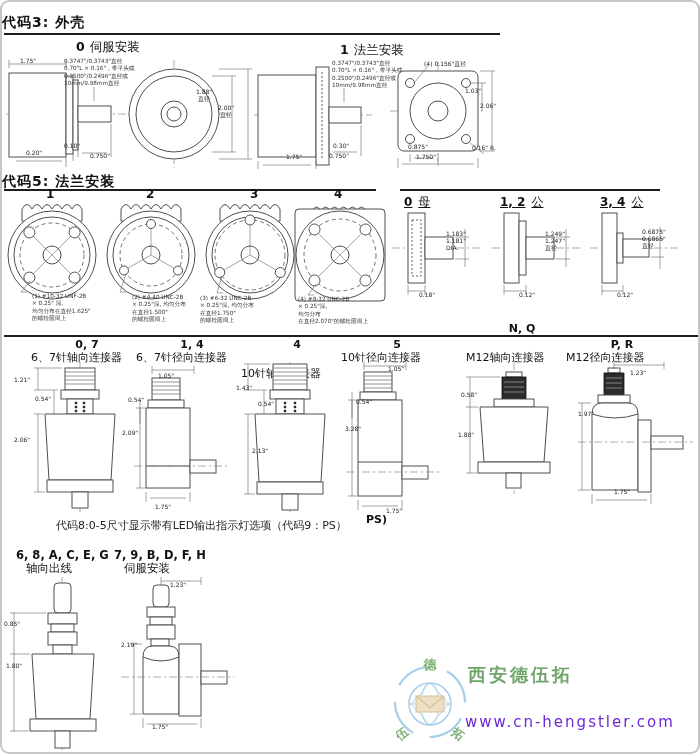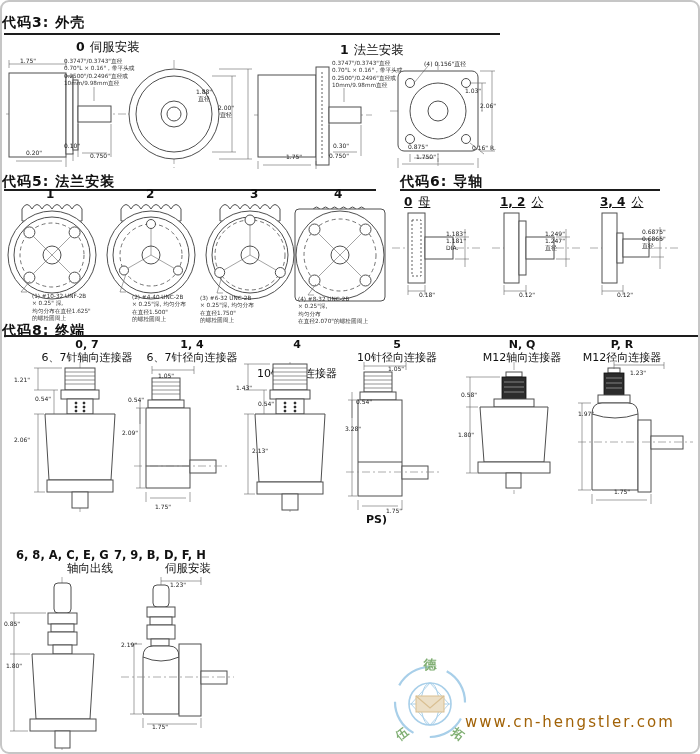--- a/index.html
+++ b/index.html
@@ -10,25 +10,25 @@
   .sec-title{position:absolute;font-weight:bold;font-size:14px;text-align:left;letter-spacing:1px;}
   .opt{position:absolute;font-size:12.5px;}
   .opt .b{font-weight:bold;margin-right:5px;}
   .num{position:absolute;font-weight:bold;font-size:12px;}
   .g6lab{position:absolute;font-size:12px;text-decoration:underline;}
   .g6lab .b{font-weight:bold;margin-right:6px;}
   .dim{position:absolute;font-size:6px;line-height:1.2;color:#222;white-space:pre-line;}
   .dimc{text-align:center;}
   .tnote{position:absolute;font-size:5.7px;line-height:1.3;color:#333;white-space:pre-line;width:86px;}
   .chead{position:absolute;width:110px;text-align:center;font-weight:bold;font-size:11px;}
-  .csub{position:absolute;width:112px;text-align:center;font-size:11px;}
+  .csub{position:absolute;width:112px;text-align:left;font-size:11px;}
   .note8{position:absolute;font-size:11px;color:#222;}
   .ps{position:absolute;font-weight:bold;font-size:11px;}
   .exit-codes{position:absolute;font-weight:bold;font-size:11.5px;}
-  .exit-label{position:absolute;font-size:11.5px;margin-left:41px;}
+  .exit-label{position:absolute;font-size:11.5px;}
   .company{position:absolute;font-weight:bold;font-size:18px;letter-spacing:3px;}
   .phone{position:absolute;font-size:22px;letter-spacing:1px;}
   .web{position:absolute;font-size:15px;letter-spacing:2px;}
   svg{position:absolute;overflow:visible;}
   .s{stroke:#4f4f4f;fill:#fff;stroke-width:1;}
   .sn{stroke:#4f4f4f;fill:none;stroke-width:1;}
   .cl{stroke:#8a8a8a;stroke-width:.7;stroke-dasharray:8 3 2 3;fill:none;}
   .m{stroke:#666;stroke-width:.6;fill:none;}
   .bc{stroke:#4f4f4f;stroke-width:.8;stroke-dasharray:4 3;fill:none;}
   .th{stroke:#4f4f4f;stroke-width:.6;}
@@ -221,21 +221,20 @@
 的螺栓圆周上</span>
   <span class="tnote" style="left:198px;top:293px">(3) #6-32 UNC-2B
 × 0.25"深, 均匀分布
 在直径1.750"
 的螺栓圆周上</span>
   <span class="tnote" style="left:296px;top:294px">(4) #8-32 UNC-2B
 × 0.25"深,
 均匀分布
 在直径2.070"的螺栓圆周上</span>
 
-  <div class="sec-title" style="left:398px;top:171px;width:260px">代码6: 导轴</div>
   <div class="hline" style="left:398px;top:187px;width:260px"></div>
   <div class="g6lab" style="left:402px;top:192px">
     <span class="b">0</span><span>母</span>
   </div>
   <div class="g6lab" style="left:498px;top:192px">
     <span class="b">1, 2</span><span>公</span>
   </div>
   <div class="g6lab" style="left:598px;top:192px">
     <span class="b">3, 4</span><span>公</span>
   </div>
@@ -282,32 +281,31 @@
   <span class="dim" style="left:417px;top:289px">0.18"</span>
   <span class="dim" style="left:543px;top:228px">1.249"
 1.247"
 直径</span>
   <span class="dim" style="left:517px;top:289px">0.12"</span>
   <span class="dim" style="left:640px;top:226px">0.6875"
 0.6865"
 直径</span>
   <span class="dim" style="left:615px;top:289px">0.12"</span>
 
-  <div class="sec-title" style="left:0;top:320px;width:640px">代码8: 终端</div>
   <div class="hline" style="left:2px;top:333px;width:695px"></div>
 
   <span class="chead" style="left:30px;top:336px">0, 7</span>
   <span class="csub" style="left:29px;top:348px">6、7针轴向连接器</span>
   <span class="chead" style="left:135px;top:336px">1, 4</span>
   <span class="csub" style="left:134px;top:348px">6、7针径向连接器</span>
   <span class="chead" style="left:240px;top:336px">4</span>
   <span class="csub" style="left:239px;top:364px">10针轴向连接器</span>
   <span class="chead" style="left:340px;top:336px">5</span>
   <span class="csub" style="left:339px;top:348px">10针径向连接器</span>
-  <span class="chead" style="left:465px;top:336px">N, Q</span>
+  <span class="chead" style="left:465px;top:320px">N, Q</span>
   <span class="csub" style="left:464px;top:348px">M12轴向连接器</span>
   <span class="chead" style="left:565px;top:336px">P, R</span>
   <span class="csub" style="left:564px;top:348px">M12径向连接器</span>
 
   <svg style="left:28px;top:360px" width="114" height="150" viewBox="0 0 114 150">
     <line class="cl" x1="50" y1="0" x2="50" y2="150"></line>
     <rect class="s" x="35" y="6" width="30" height="22"></rect>
     <line class="th" x1="35" y1="10" x2="65" y2="10"></line>
       <line class="th" x1="35" y1="14" x2="65" y2="14"></line>
       <line class="th" x1="35" y1="18" x2="65" y2="18"></line>
@@ -460,20 +458,21 @@
       <line class="m" x1="10" y1="41" x2="23" y2="41"></line>
       <line class="m" x1="10" y1="128" x2="23" y2="128"></line>
     <line class="m" x1="24" y1="132" x2="24" y2="142"></line>
       <line class="m" x1="83" y1="132" x2="83" y2="142"></line>
       <line class="m" x1="28" y1="138" x2="79" y2="138"></line>
   </svg>
   <span class="dim" style="left:628px;top:367px">1.23"</span>
   <span class="dim" style="left:576px;top:408px">1.97"</span>
   <span class="dim" style="left:612px;top:486px">1.75"</span>
 
+  <span class="note8" style="left:54px;top:516px">代码8:0-5尺寸显示带有LED输出指示灯选项（代码9：PS）</span>
 
   <span class="exit-codes" style="left:14px;top:546px">6, 8, A, C, E, G</span>
   <span class="exit-label" style="left:24px;top:559px">轴向出线</span>
   <span class="exit-codes" style="left:112px;top:546px">7, 9, B, D, F, H</span>
   <span class="exit-label" style="left:122px;top:559px">伺服安装</span>
 
   <svg style="left:2px;top:575px" width="108" height="178" viewBox="0 0 108 178">
     <line class="cl" x1="58" y1="0" x2="58" y2="176"></line>
     <rect class="s" x="50" y="6" width="17" height="30" rx="4"></rect>
     <rect class="s" x="44" y="36" width="29" height="11"></rect>
@@ -522,15 +521,16 @@
     <circle cx="40" cy="52" r="21" fill="#fff" stroke="#a8cfe9" stroke-width="1.6"></circle>
     <ellipse class="lb" cx="40" cy="52" rx="9" ry="21" stroke-width="1"></ellipse>
     <line class="lb" x1="19" y1="52" x2="61" y2="52" stroke-width="1"></line>
     <polygon class="lb" points="40,31 59,52 40,73 21,52" stroke-width="0.9"></polygon>
     <rect x="26" y="44" width="28" height="16" fill="#ecdfc6" stroke="#d9bf92" stroke-width="1"></rect>
     <polyline points="26,44 40,56 54,44" fill="none" stroke="#d9bf92" stroke-width="1.2"></polyline>
     <text x="40" y="17" text-anchor="middle" font-size="13" font-weight="bold" fill="#7fae72">德</text>
     <text x="12" y="86" text-anchor="middle" font-size="12" font-weight="bold" fill="#7fae72" transform="rotate(-38 12 82)">伍</text>
     <text x="68" y="86" text-anchor="middle" font-size="12" font-weight="bold" fill="#7fae72" transform="rotate(38 68 82)">拓</text>
   </svg>
-  <span class="web" style="left:463px;top:711px;color:#a16207">www.cn-hengstler.com</span>
+  <span class="company" style="left:466px;top:661px;color:#6fa569">西安德伍拓</span>
+  <span class="web" style="left:463px;top:711px;color:#6d28d9">www.cn-hengstler.com</span>
 
 </div>
 
 </body></html>

